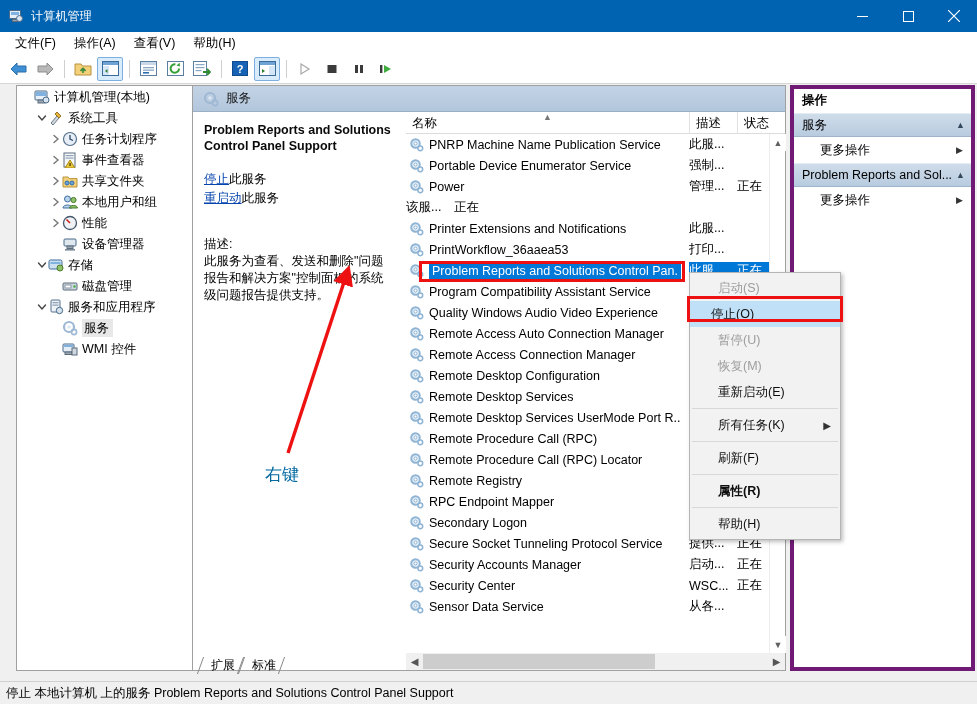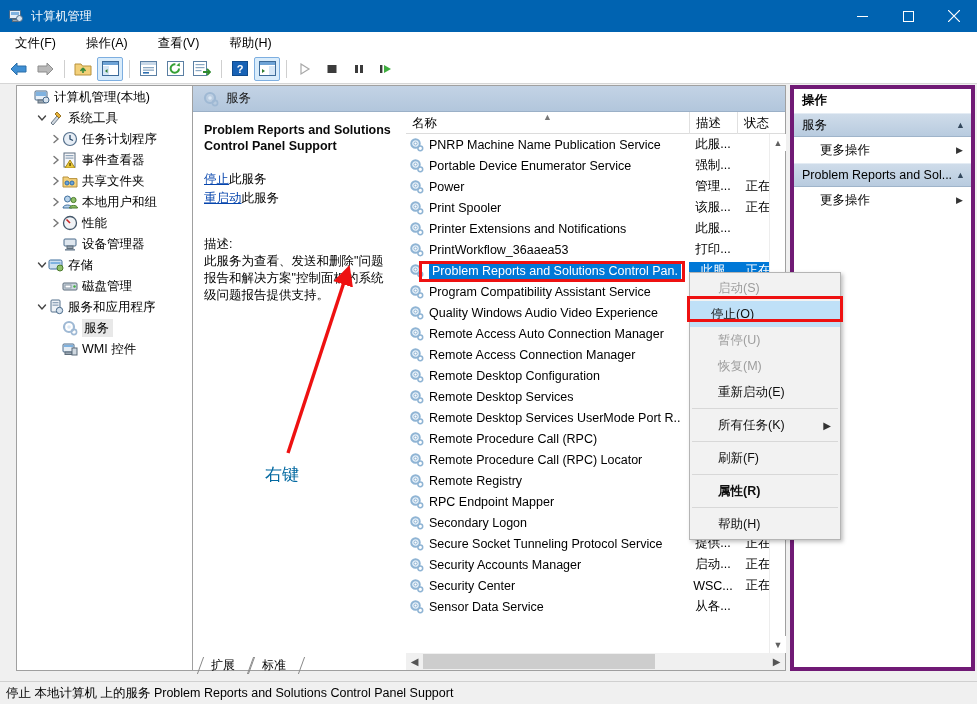--- a/index.html
+++ b/index.html
@@ -22,21 +22,21 @@
   .mmc-glyph .scr:after{content:"";position:absolute;left:1px;top:1px;right:1px;height:3px;background:#7fb2e0;}
   .mmc-glyph .base{ position:absolute;left:4px;top:11px;width:7px;height:3px;background:#9aa7b3;border:1px solid #5e6d7a;}
   .mmc-glyph .gear{ position:absolute;left:8px;top:7px;width:7px;height:7px;border-radius:50%;background:#d8e4ef;border:1px solid #4a6a8a;}
   #titlebar .tb-title{ font-size:12px; letter-spacing:.2px;}
   #win-controls{ position:absolute; right:0; top:0; height:32px; display:flex;}
   .wc{ width:46px;height:32px;display:flex;align-items:center;justify-content:center;color:#fff;}
   .wc svg{display:block;}
   
   #menubar{
     position:absolute; left:0; top:32px; width:977px; height:22px;
-    background:#fff; display:flex; align-items:center; padding-left:6px;gap:12px;
+    background:#fff; display:flex; align-items:center; padding-left:6px;
   }
   #menubar .mi{ padding:2px 9px; font-size:12.5px; color:#000; }
   
   #toolbar{
     position:absolute; left:0; top:54px; width:977px; height:30px;
     background:#fff; display:flex; align-items:center; padding-left:5px;
     border-bottom:1px solid #d6d6d6;
   }
   .tbtn{ width:26px;height:24px;display:flex;align-items:center;justify-content:center;margin-right:1px;position:relative;}
   .tbtn.act{ background:#d9ecfb; border:1px solid #7daee0; border-radius:2px;}
@@ -73,41 +73,41 @@
   .lnk{ color:#0645ad;text-decoration:underline;cursor:pointer;}
   #desc-links{ margin-top:16px;font-size:12.5px;line-height:19px;color:#000;}
   #desc-label{ margin-top:28px;font-size:12.5px;}
   #desc-text{ font-size:12.5px;line-height:17px;}
   
   #list-pane{ position:relative;flex:1;background:#fff;}
   #col-head{ position:absolute;left:0;top:0;right:0;height:22px;background:#fff;border-bottom:1px solid #dcdcdc;display:flex;}
   .col{ position:relative;height:22px;display:flex;align-items:center;font-size:12.5px;color:#000;padding-left:6px;}
   .col+.col{ border-left:1px solid #e0e0e0;}
   .col .sortcar{position:absolute;left:50%;top:0px;transform:translateX(-50%);font-size:9px;color:#777;}
-  #list-rows{ position:absolute;left:0;top:22px;right:16px;bottom:17px;overflow:hidden;text-align:center;}
+  #list-rows{ position:absolute;left:0;top:22px;right:16px;bottom:17px;overflow:hidden;}
   .lrow{ height:21px;display:flex;align-items:center;white-space:nowrap;font-size:12.5px;}
   .lrow .nm{ width:283px;flex:none;display:flex;align-items:center;overflow:hidden;}
   .lrow .gicon{ width:15px;height:15px;margin:0 5px 0 3px;flex:none;position:relative;}
   .lrow .ds{ width:48px;flex:none;overflow:hidden;}
   .lrow .st{ width:42px;flex:none;overflow:hidden;}
   .lrow.sel .nmtext{ background:#0078d7;color:#fff;padding:1px 3px;}
   .lrow.sel .ds,.lrow.sel .st{ background:#0078d7;color:#fff;}
   
   #vsb{ position:absolute;right:0;top:22px;width:16px;bottom:17px;background:#fff;border-left:1px solid #ededed;}
   .sb-arrow{ width:16px;height:17px;display:flex;align-items:center;justify-content:center;color:#606060;font-size:9px;background:#fff;}
   #vsb-track{ position:absolute;left:0;right:0;top:17px;bottom:17px;background:#fff;}
   #vsb-thumb{ position:absolute;left:1px;right:1px;top:0;height:170px;background:#fff;border:1px solid #fff;}
   
   #hsb{ position:absolute;left:0;right:0;bottom:0;height:17px;background:#f0f0f0;display:flex;align-items:center;}
   .hsb-arrow{width:17px;height:17px;display:flex;align-items:center;justify-content:center;color:#555;font-size:10px;}
   #hsb-track{flex:1;height:17px;position:relative;background:#f0f0f0;}
   #hsb-thumb{position:absolute;left:0;top:1px;height:15px;width:232px;background:#cdcdcd;}
   
   #tabs{ position:absolute;left:192px;bottom:-1px;height:19px;display:flex;align-items:flex-end;padding-left:8px;z-index:5;}
-  .tab{ position:relative;height:17px;padding:0 16px 0 11px;font-size:12px;line-height:17px;color:#000;}
+  .tab{ position:relative;height:17px;padding:0 6px 0 11px;font-size:12px;line-height:17px;color:#000;}
   .tab:before{content:"";position:absolute;left:0;top:0;bottom:0;width:9px;border-left:1px solid #888;transform:skewX(-20deg);}
   .tab:after{content:"";position:absolute;right:0;top:0;bottom:0;width:9px;border-right:1px solid #888;transform:skewX(-20deg);}
   
   #actions{
     position:absolute;left:790px;top:1px;width:185px;height:586px;
     background:#fff;border:4px solid #701a75;
   }
   #actions-head{height:24px;display:flex;align-items:center;padding-left:8px;font-weight:bold;font-size:12.5px;border-bottom:1px solid #fff;}
   .act-group{ height:24px;display:flex;align-items:center;padding:0 6px 0 8px;
     background:linear-gradient(to bottom,#cfdcea,#b8cbdf);border-top:1px solid #e4ecf4;border-bottom:1px solid #9fb4ca;font-size:12.5px;}
@@ -495,28 +495,20 @@
                     <circle cx="6.5" cy="6.5" r="4.3" fill="#e3eef8" stroke="#8fb4d4" stroke-width="1.9"></circle>
                     <circle cx="6.5" cy="6.5" r="1.5" fill="#fff" stroke="#7aa3c8" stroke-width="0.8"></circle>
                     <circle cx="11.3" cy="11.3" r="2.4" fill="none" stroke="#8fb4d4" stroke-width="1.5"></circle>
                   </svg></span>
                 <span class="nmtext">Power</span>
               </div>
               <div class="ds">管理...</div>
               <div class="st">正在</div>
             </div>
             <div class="lrow">
-              <div class="nm">
-                <span class="gicon"><svg width="15" height="15" viewBox="0 0 15 15">
-                    <circle cx="6.5" cy="6.5" r="4.3" fill="#e3eef8" stroke="#8fb4d4" stroke-width="1.9"></circle>
-                    <circle cx="6.5" cy="6.5" r="1.5" fill="#fff" stroke="#7aa3c8" stroke-width="0.8"></circle>
-                    <circle cx="11.3" cy="11.3" r="2.4" fill="none" stroke="#8fb4d4" stroke-width="1.5"></circle>
-                  </svg></span>
-                <span class="nmtext">Print Spooler</span>
-              </div>
               <div class="ds">该服...</div>
               <div class="st">正在</div>
             </div>
             <div class="lrow">
               <div class="nm">
                 <span class="gicon"><svg width="15" height="15" viewBox="0 0 15 15">
                     <circle cx="6.5" cy="6.5" r="4.3" fill="#e3eef8" stroke="#8fb4d4" stroke-width="1.9"></circle>
                     <circle cx="6.5" cy="6.5" r="1.5" fill="#fff" stroke="#7aa3c8" stroke-width="0.8"></circle>
                     <circle cx="11.3" cy="11.3" r="2.4" fill="none" stroke="#8fb4d4" stroke-width="1.5"></circle>
                   </svg></span>

